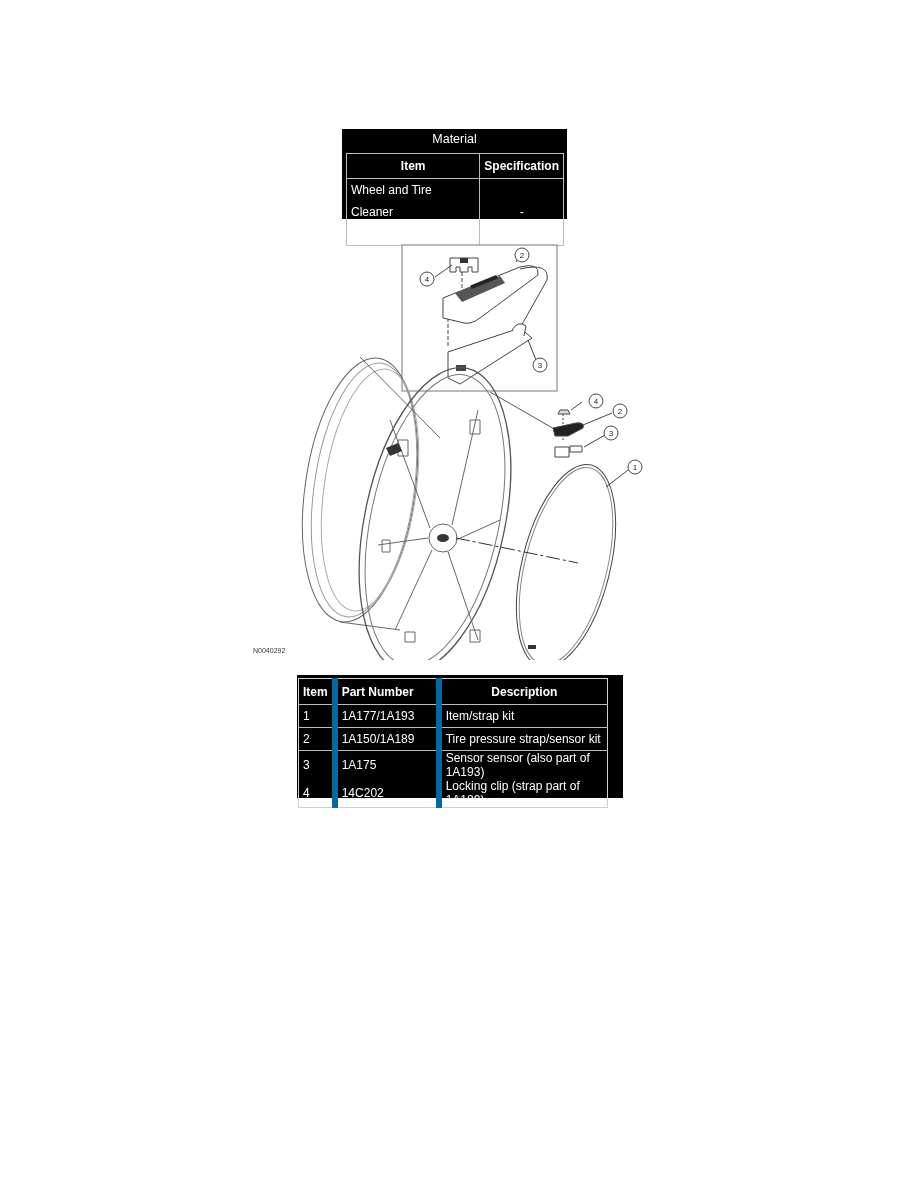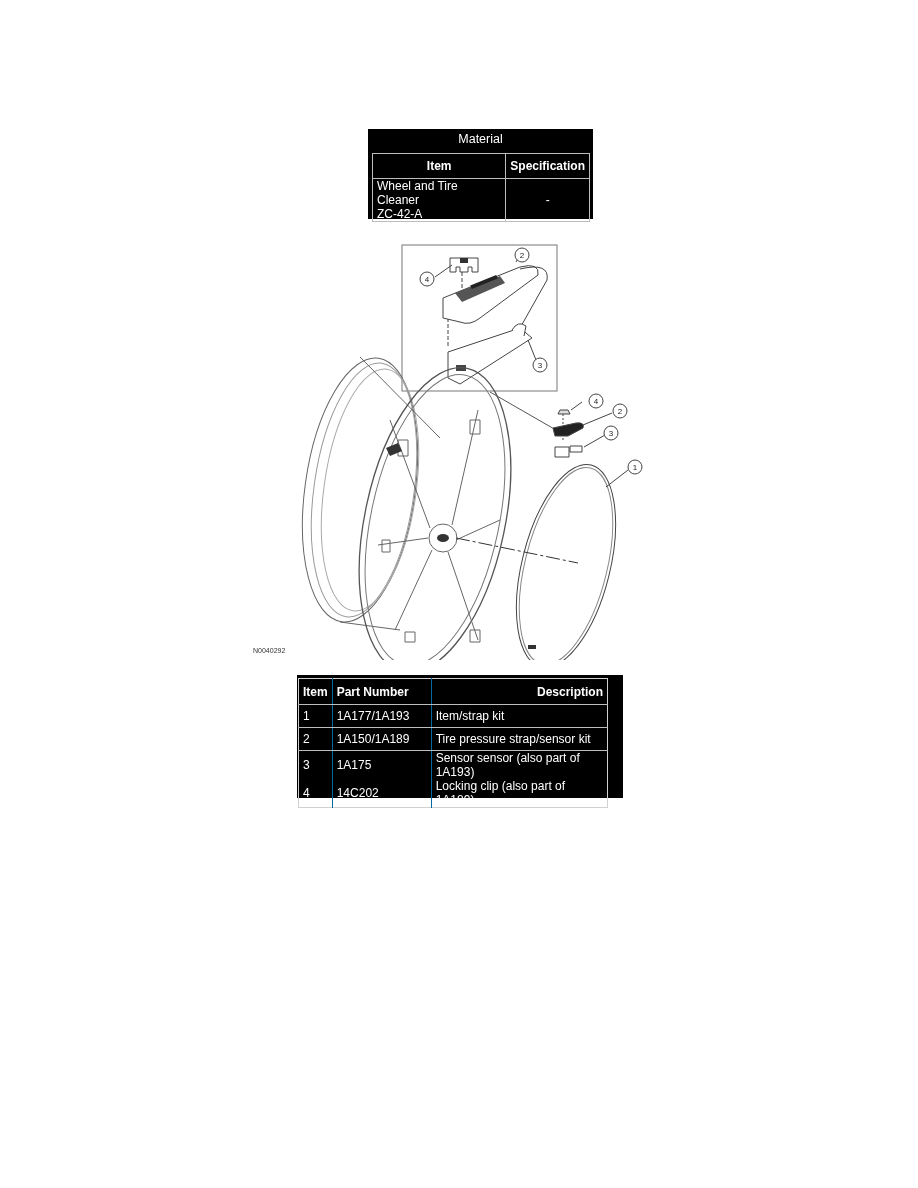--- a/index.html
+++ b/index.html
@@ -1,36 +1,36 @@
 <!DOCTYPE html>
 <html><head>
 <meta charset="utf-8">
 <style>
   html, body { margin: 0; padding: 0; background: #ffffff; }
   body { width: 918px; height: 1188px; position: relative; overflow: hidden; font-family: "Liberation Sans", sans-serif; }
 
   
-  .material { position: absolute; left: 342px; top: 129px; width: 225px; height: 90px; background: #000; color: #fff; margin-left: 26px; }
+  .material { position: absolute; left: 342px; top: 129px; width: 225px; height: 90px; background: #000; color: #fff; }
   .material .caption { height: 22px; line-height: 20px; text-align: center; font-size: 12.5px; }
   .material table { position: absolute; left: 4px; top: 24px; width: 218px; border-collapse: collapse; }
   .material th, .material td { border: 1px solid #bdbdbd; font-size: 12px; color: #fff; padding: 0 4px; }
   .material th { height: 24px; font-weight: bold; text-align: center; }
-  .material td { height: 36px; line-height: 14px; vertical-align: middle; }
+  .material td { height: 36px; line-height: 22px; vertical-align: middle; }
   .material td.spec { text-align: center; width: 72px; }
 
   
   .diagram { position: absolute; left: 250px; top: 240px; width: 420px; height: 420px; }
   .fig-id { position: absolute; left: 253px; top: 647px; font-size: 7px; color: #333; }
 
   
   .parts { position: absolute; left: 297px; top: 675px; width: 326px; height: 123px; background: #000; }
   .parts table { position: absolute; left: 1px; top: 3px; width: 310px; border-collapse: collapse; border: 1.5px solid #d0d0d0; }
-  .parts th, .parts td { color: #fff; font-size: 12px; padding: 0 4px; text-align: left; border-left: 1px solid #0369a1; }
+  .parts th, .parts td { color: #fff; font-size: 12px; padding: 0 4px; text-align: left; border-left: 6px solid #0369a1; }
   .parts th { height: 25px; font-weight: bold; border-bottom: 1px solid #bdbdbd; }
-  .parts th.desc { text-align: right; margin-left: 28px; }
+  .parts th.desc { text-align: center; margin-left: 28px; }
   .parts td { height: 22px; }
   .parts tr.sep td { border-bottom: 1px solid #bdbdbd; }
   .parts td:first-child, .parts th:first-child { border-left: none; width: 24px; }
   .parts td.pn, .parts th.pn { width: 90px; }
 </style>
 </head>
 <body>
 
 <div class="material">
   <div class="caption">Material</div>
@@ -154,17 +154,17 @@
       <td>Tire pressure strap/sensor kit</td>
     </tr>
     <tr>
       <td>3</td>
       <td class="pn">1A175</td>
       <td>Sensor sensor (also part of 1A193)</td>
     </tr>
     <tr>
       <td>4</td>
       <td class="pn">14C202</td>
-      <td>Locking clip (also part of 1A189)</td>
+      <td>Locking clip (strap part of 1A189)</td>
     </tr>
   </tbody>
     </table>
 </div>
 
 </body></html>

